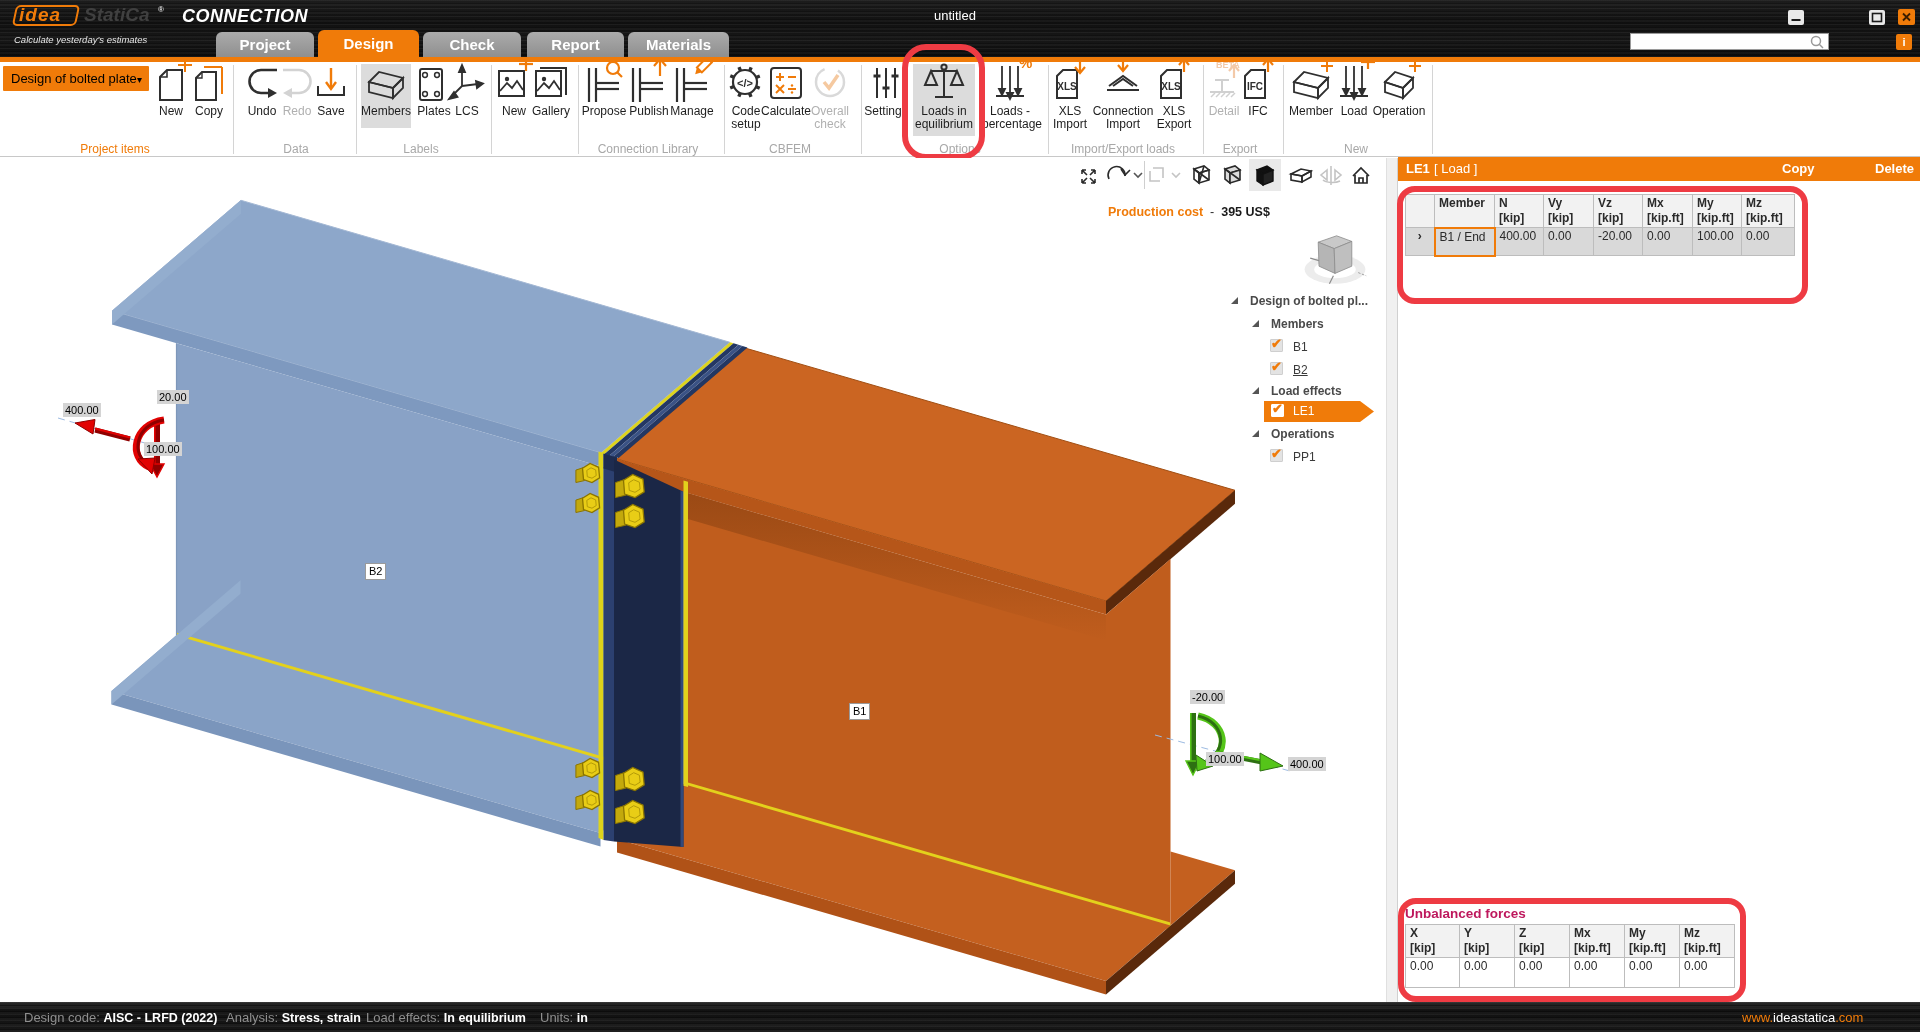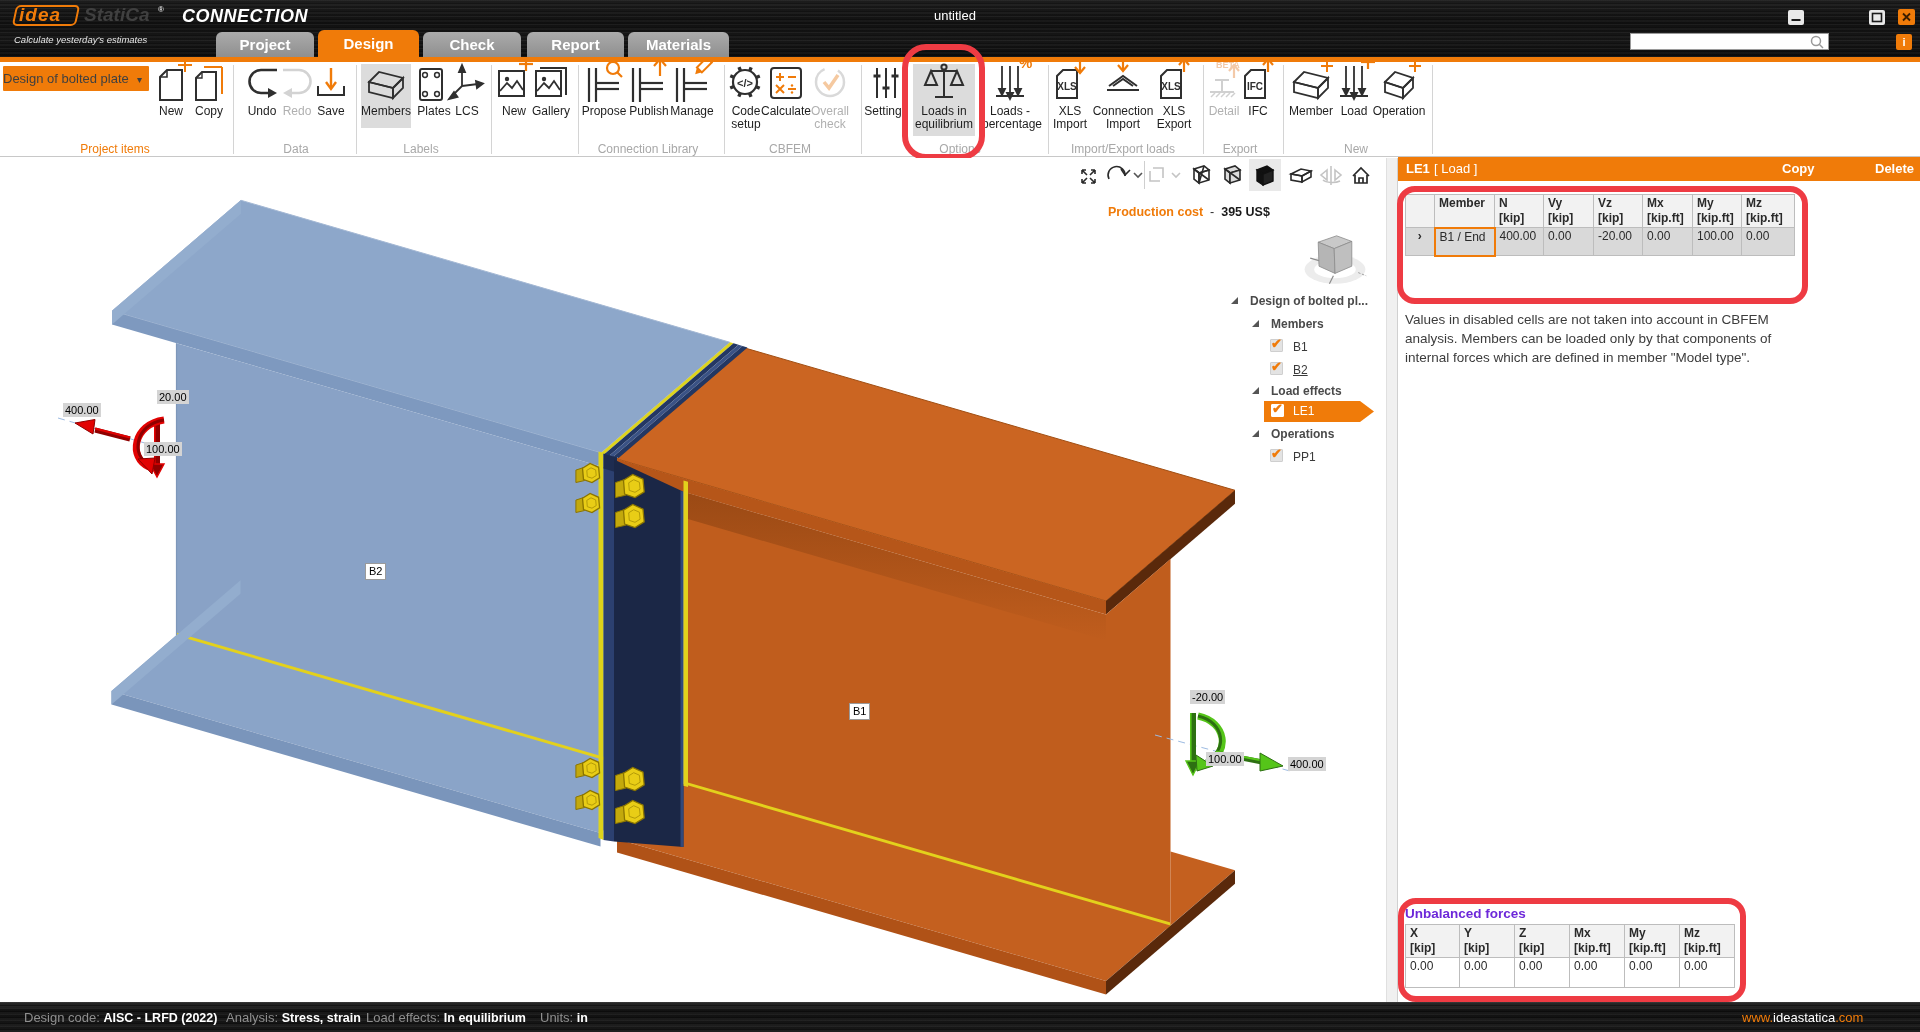--- a/index.html
+++ b/index.html
@@ -31,21 +31,21 @@
 
 .tab { position:absolute; top:32px; height:25px; border-radius:6px 6px 0 0; background:linear-gradient(180deg,#ababab,#8f8f8f); color:#fff; font-size:15px; font-weight:bold; text-align:center; line-height:25px; }
 #tab-design { top:30px; height:27px; background:#f07b09; line-height:27px; }
 
 
 #ribbon { position:absolute; left:0; top:62px; width:1920px; height:95px; background:#ffffff; border-bottom:1px solid #c8c8c8; }
 .rsep { position:absolute; top:3px; height:89px; width:1px; background:#d4d4d4; }
 .rgroup { position:absolute; top:80px; font-size:12px; color:#a8a8a8; text-align:center; }
 .rlabel { position:absolute; font-size:12px; color:#1e1e1e; text-align:center; line-height:13px; }
 .rlabel.gray { color:#b0b0b0; }
-#btn-dbp { position:absolute; left:3px; top:4px; width:146px; height:25px; background:#f07b09; color:#404040; font-size:13px; line-height:25px; text-align:left; border-radius:1px; }
+#btn-dbp { position:absolute; left:3px; top:4px; width:146px; height:25px; background:#f07b09; color:#000000; font-size:13px; line-height:25px; text-align:left; padding-left:8px; border-radius:1px; }
 #btn-dbp::after { content:"▾"; position:absolute; right:7px; font-size:10px; top:1px; }
 
 
 #viewport { position:absolute; left:0; top:158px; width:1386px; height:844px; background:#fff; }
 #vscroll { position:absolute; left:1386px; top:158px; width:11px; height:844px; background:#f0f0f0; border-left:1px solid #e0e0e0; }
 #vsep { position:absolute; left:1397px; top:158px; width:1px; height:844px; background:#d0d0d0; }
 
 
 .tree-h { position:absolute; font-size:12px; font-weight:bold; color:#4a4a4a; }
 .tree-i { position:absolute; font-size:12px; color:#3a3a3a; }
@@ -64,21 +64,21 @@
 #rp-header .t1 { position:absolute; left:8px; top:4px; font-weight:bold; font-size:13px; }
 #rp-header .t2 { position:absolute; left:36px; top:4px; font-size:13px; }
 #rp-header .t3 { position:absolute; left:384px; top:4px; font-weight:bold; font-size:13px; }
 #rp-header .t4 { position:absolute; left:477px; top:4px; font-weight:bold; font-size:13px; }
 
 table.grid { border-collapse:collapse; font-size:12px; color:#2a2a2a; }
 table.grid td, table.grid th { border:1px solid #bdbdbd; padding:1px 4px; vertical-align:top; text-align:left; font-weight:normal; white-space:nowrap; }
 table.grid th { background:#f2f2f2; font-weight:bold; line-height:15px; }
 .redrect { position:absolute; border:6px solid #ee3b43; border-radius:18px; }
 #note { position:absolute; left:1405px; top:310px; width:400px; font-size:13.5px; color:#3c3c3c; line-height:19px; }
-#unb-title { position:absolute; left:1405px; top:906px; font-size:13.5px; font-weight:bold; color:#6d28d9; }
+#unb-title { position:absolute; left:1405px; top:906px; font-size:13.5px; font-weight:bold; color:#be185d; }
 
 
 #statusbar { position:absolute; left:0; top:1002px; width:1920px; height:30px;
   background:
     repeating-linear-gradient(180deg, rgba(255,255,255,0.06) 0 1px, rgba(0,0,0,0) 1px 3px, rgba(0,0,0,0.3) 3px 4px, rgba(255,255,255,0.03) 4px 6px),
     linear-gradient(180deg, #2a2a2a 0%, #111 30%, #181818 100%);
   font-size:13px;
 }
 #statusbar .k { color:#8f8f8f; } #statusbar .v { color:#fff; font-weight:bold; font-size:12.5px; }
 .sbit { position:absolute; top:8px; }
@@ -580,21 +580,20 @@
           <td>-20.00</td>
           <td>0.00</td>
           <td>100.00</td>
           <td>0.00</td>
         </tr>
   </tbody>
     </table>
 
   <div class="redrect" style="left:1397px;top:186px;width:411px;height:118px;"></div>
 
-  <div id="note">Values in disabled cells are not taken into account in CBFEM analysis. Members can be loaded only by that components of internal forces which are defined in member "Model type".</div>
 
   <div class="redrect" style="left:1398px;top:898px;width:348px;height:104px;"></div>
   <div id="unb-title">Unbalanced forces</div>
   <table class="grid" id="unbtable" style="position:absolute;left:1405px;top:924px;">
     <tbody>
         <tr>
           <th style="width:54px;">X<br>[kip]</th>
           <th style="width:55px;">Y<br>[kip]</th>
           <th style="width:55px;">Z<br>[kip]</th>
           <th style="width:55px;">Mx<br>[kip.ft]</th>

